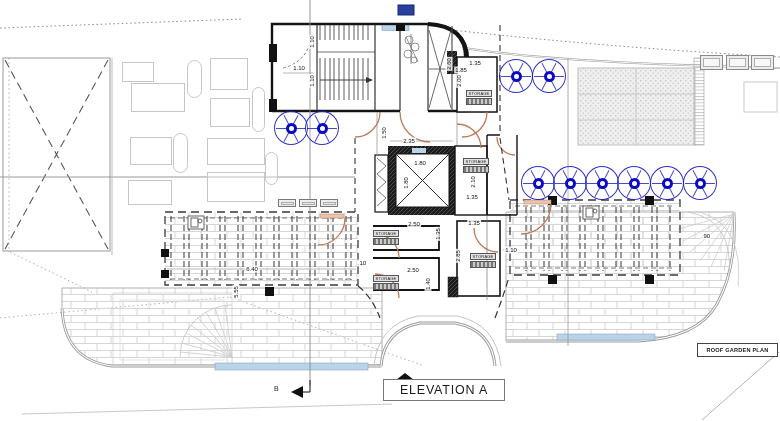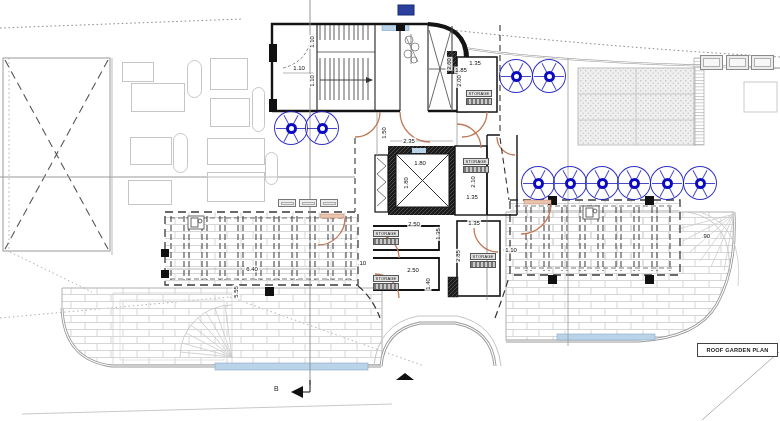--- a/index.html
+++ b/index.html
@@ -377,16 +377,17 @@
       <div class="dim" style="left: 458px; top: 256px; transform: translate(-50%, -50%) rotate(-90deg);">2.85</div>
       <div class="dim" style="left: 413px; top: 270px; transform: translate(-50%, -50%) rotate(0deg);">2.50</div>
       <div class="dim" style="left: 428px; top: 284px; transform: translate(-50%, -50%) rotate(-90deg);">1.40</div>
       <div class="dim" style="left: 511px; top: 250px; transform: translate(-50%, -50%) rotate(0deg);">1.10</div>
       <div class="dim" style="left: 252px; top: 269px; transform: translate(-50%, -50%) rotate(0deg);">6.40</div>
       <div class="dim" style="left: 236px; top: 292px; transform: translate(-50%, -50%) rotate(-90deg);">5.55</div>
       <div class="dim" style="left: 362px; top: 263px; transform: translate(-50%, -50%) rotate(0deg);">.10</div>
       <div class="dim" style="left: 706px; top: 236px; transform: translate(-50%, -50%) rotate(0deg);">.90</div>
     </div>
 
+<div class="lbl-elev">ELEVATION A</div>
 <div class="lbl-roof">ROOF GARDEN PLAN</div>
 <div class="lbl-b">B</div>
 
 </div>
 
 </body></html>

